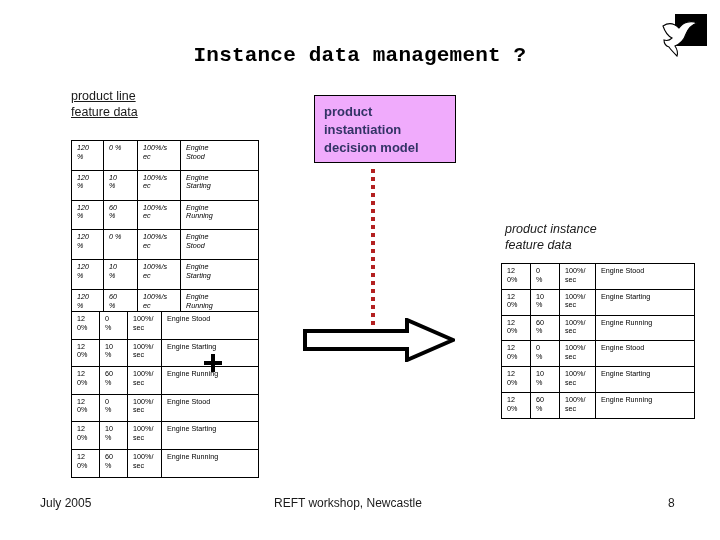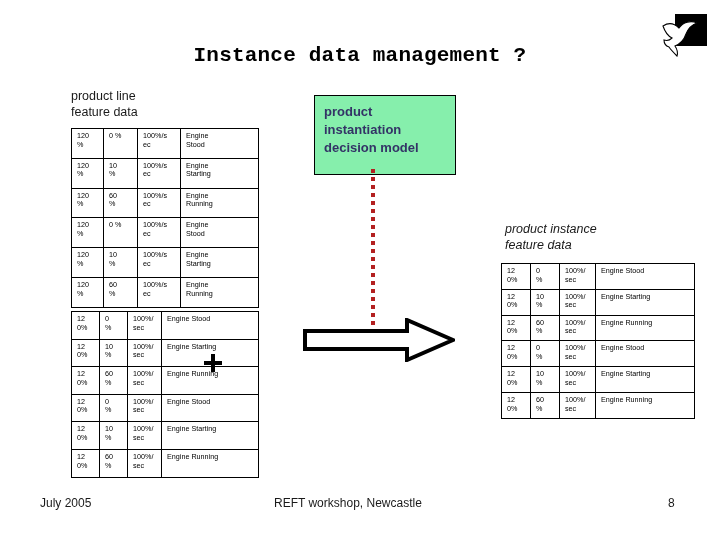--- a/index.html
+++ b/index.html
@@ -43,33 +43,33 @@
   }
 
   
   .caption {
     position: absolute;
     font-size: 12.5px;
     line-height: 16px;
     color: #1a1a1a;
     white-space: pre-line;
   }
-  #caption-product-line { left: 71px; top: 88px; }
+  #caption-product-line { left: 71px; top: 88px; text-decoration: underline; }
   #caption-product-instance { left: 505px; top: 221px; font-style: italic; }
 
   
   #decision-box {
     position: absolute;
     left: 314px;
     top: 95px;
     width: 142px;
-    height: 80px;
+    height: 68px;
     border: 1.4px solid #000000;
     box-sizing: border-box;
-    background: #86efac;
+    background: #f0abfc;
   }
   #decision-box .dbtext {
     position: absolute;
     left: 9px;
     top: 7px;
     font-size: 13px;
     font-weight: bold;
     line-height: 18px;
     color: #333366;
     white-space: pre-line;
@@ -109,21 +109,21 @@
     line-height: 8.6px;
     padding: 3px 0 3px 5px;
     vertical-align: top;
     color: #000000;
     font-family: "Liberation Sans", sans-serif;
     white-space: pre-line;
     overflow: hidden;
   }
 
   
-  #table-left-upper { left: 71px; top: 128px; width: 163px; }
+  #table-left-upper { left: 71px; top: 140px; width: 163px; font-style: italic; }
   #table-left-upper td.c0 { width: 26px; }
   #table-left-upper td.c1 { width: 28px; }
   #table-left-upper td.c2 { width: 37px; }
   #table-left-upper td.c3 { width: 72px; }
   #table-left-upper tr { height: 29.8px; }
 
   
   #table-left-lower { left: 71px; top: 311px; width: 163px; }
   #table-left-lower td.c0 { width: 22px; }
   #table-left-lower td.c1 { width: 22px; }

